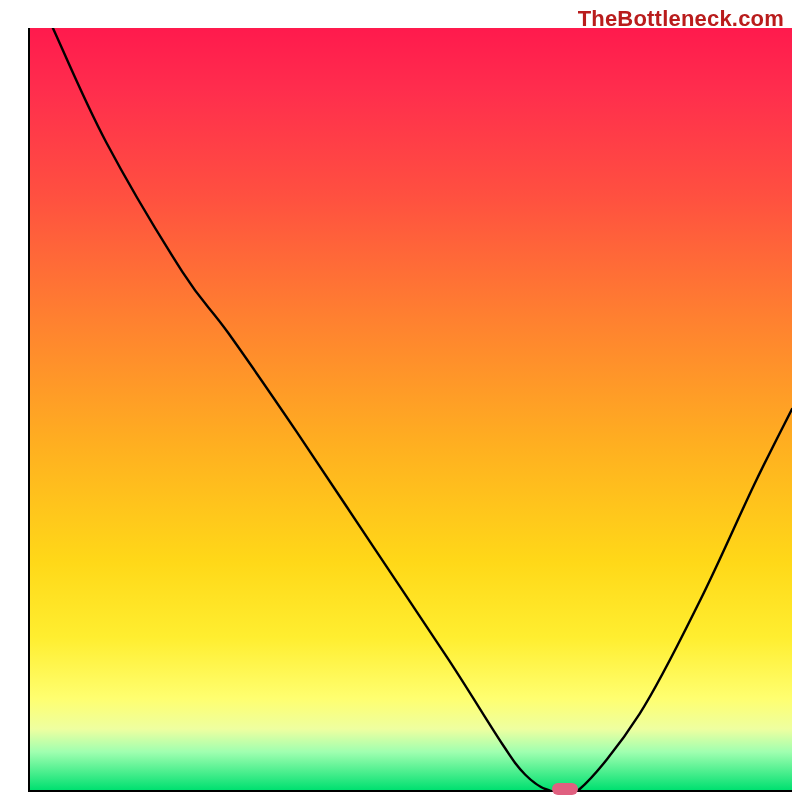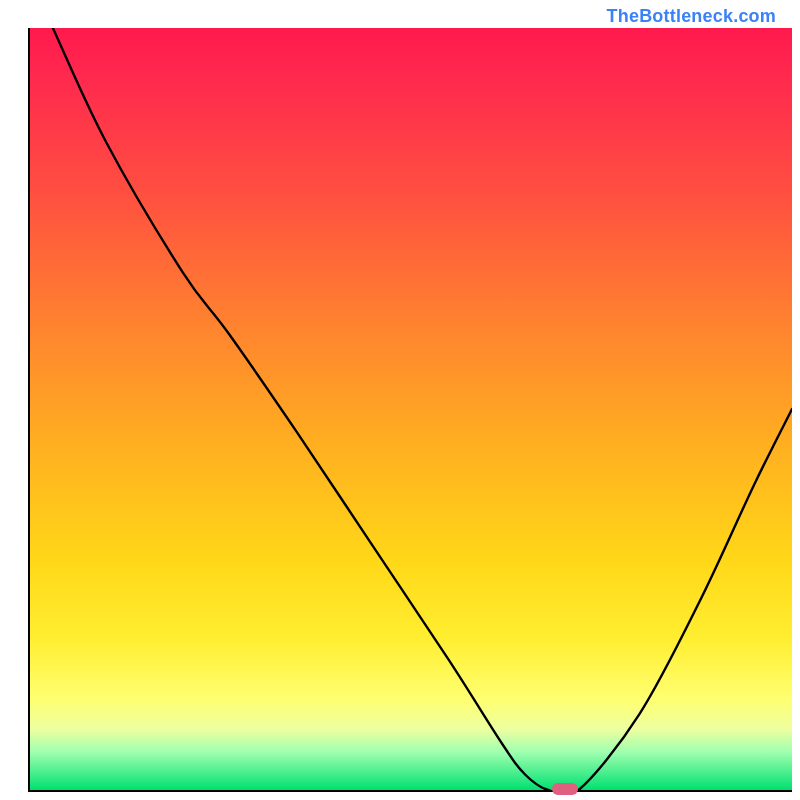--- a/index.html
+++ b/index.html
@@ -6,24 +6,24 @@
   body { width: 800px; height: 800px; overflow: hidden; font-family: Arial, sans-serif; }
   .chart-container {
     position: relative;
     width: 800px;
     height: 800px;
     background: #fff;
   }
   .watermark {
     position: absolute;
     top: 6px;
-    right: 24px;
-    font-size: 18px;
+    right: 16px;
+    font-size: 22px;
     font-weight: 600;
-    color: #3b82f6;
+    color: #b91c1c;
     letter-spacing: 0.2px;
     z-index: 10;
   }
   .plot-area {
     position: absolute;
     left: 28px;
     top: 28px;
     width: 764px;
     height: 764px;
     border-left: 2px solid #000;

